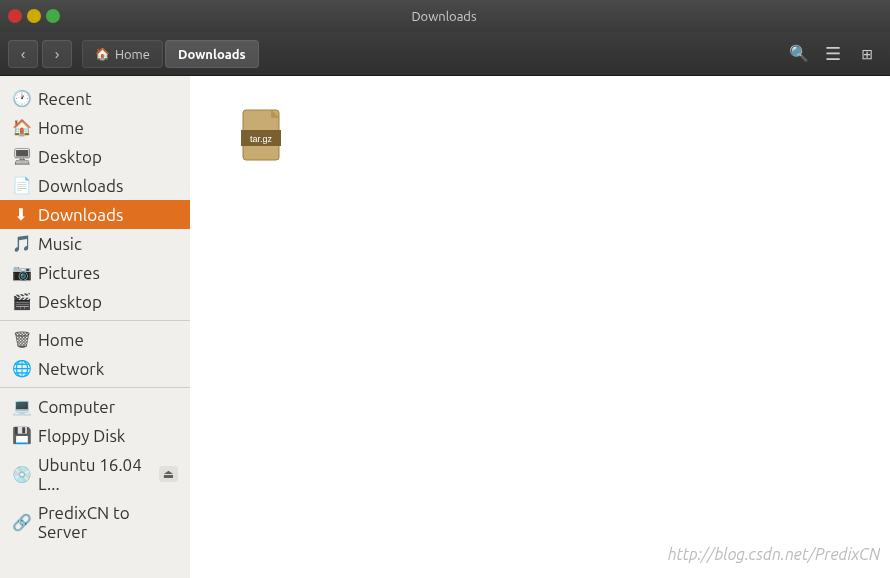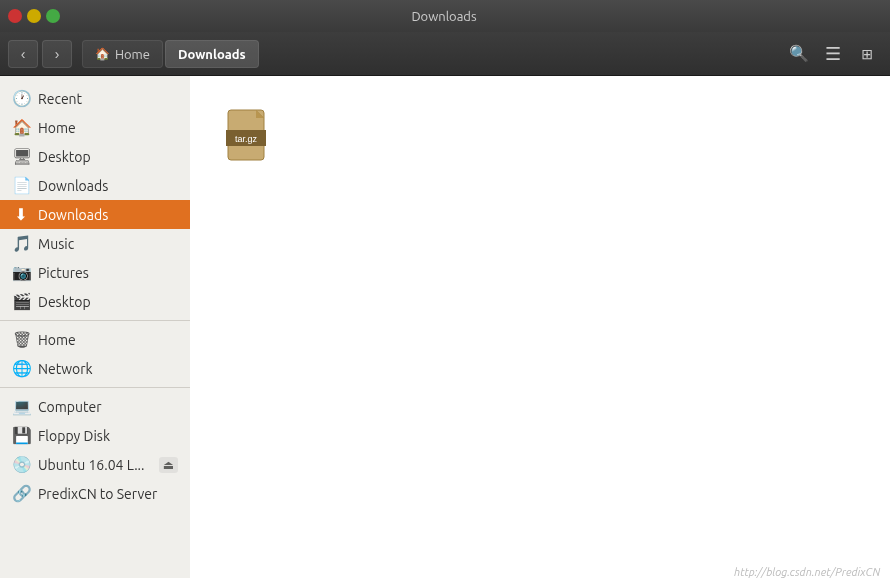--- a/index.html
+++ b/index.html
@@ -108,21 +108,21 @@
       cursor: pointer;
       font-size: 13px;
       color: #333;
     }
     .sidebar-item.active {
       background: #e07020;
       color: white;
     }
     .sidebar-item.active .sidebar-icon { color: white; }
     .sidebar-icon { font-size: 16px; color: #555; width: 18px; text-align: center; }
-    .sidebar-label { font-size: 14px; }
+    .sidebar-label { font-size: 17px; }
     .sidebar-eject {
       margin-left: auto;
       font-size: 12px;
       opacity: 0.6;
       background: rgba(0,0,0,0.1);
       border: none;
       border-radius: 3px;
       padding: 1px 4px;
       cursor: pointer;
     }
@@ -138,20 +138,21 @@
     }
     .file-grid {
       display: flex;
       flex-wrap: wrap;
       gap: 10px;
       align-content: flex-start;
     }
     .file-item {
       width: 110px;
       display: flex;
+      flex-direction: column;
       align-items: center;
       padding: 8px;
       border-radius: 4px;
       cursor: pointer;
       text-align: center;
     }
     .file-icon-container {
       width: 64px;
       height: 64px;
       display: flex;
@@ -160,24 +161,24 @@
       margin-bottom: 4px;
     }
     .file-name {
       font-size: 12px;
       color: #333;
       word-break: break-word;
       line-height: 1.3;
     }
     .watermark {
       position: absolute;
-      bottom: 0;
+      bottom: 15px;
       right: 10px;
       color: #bbb;
-      font-size: 11px;
+      font-size: 16px;
       font-style: italic;
     }
   </style>
 </head>
 <body>
 
 <div class="titlebar">
   <div class="titlebar-buttons">
     <button class="tb-btn tb-close"></button>
     <button class="tb-btn tb-min"></button>

